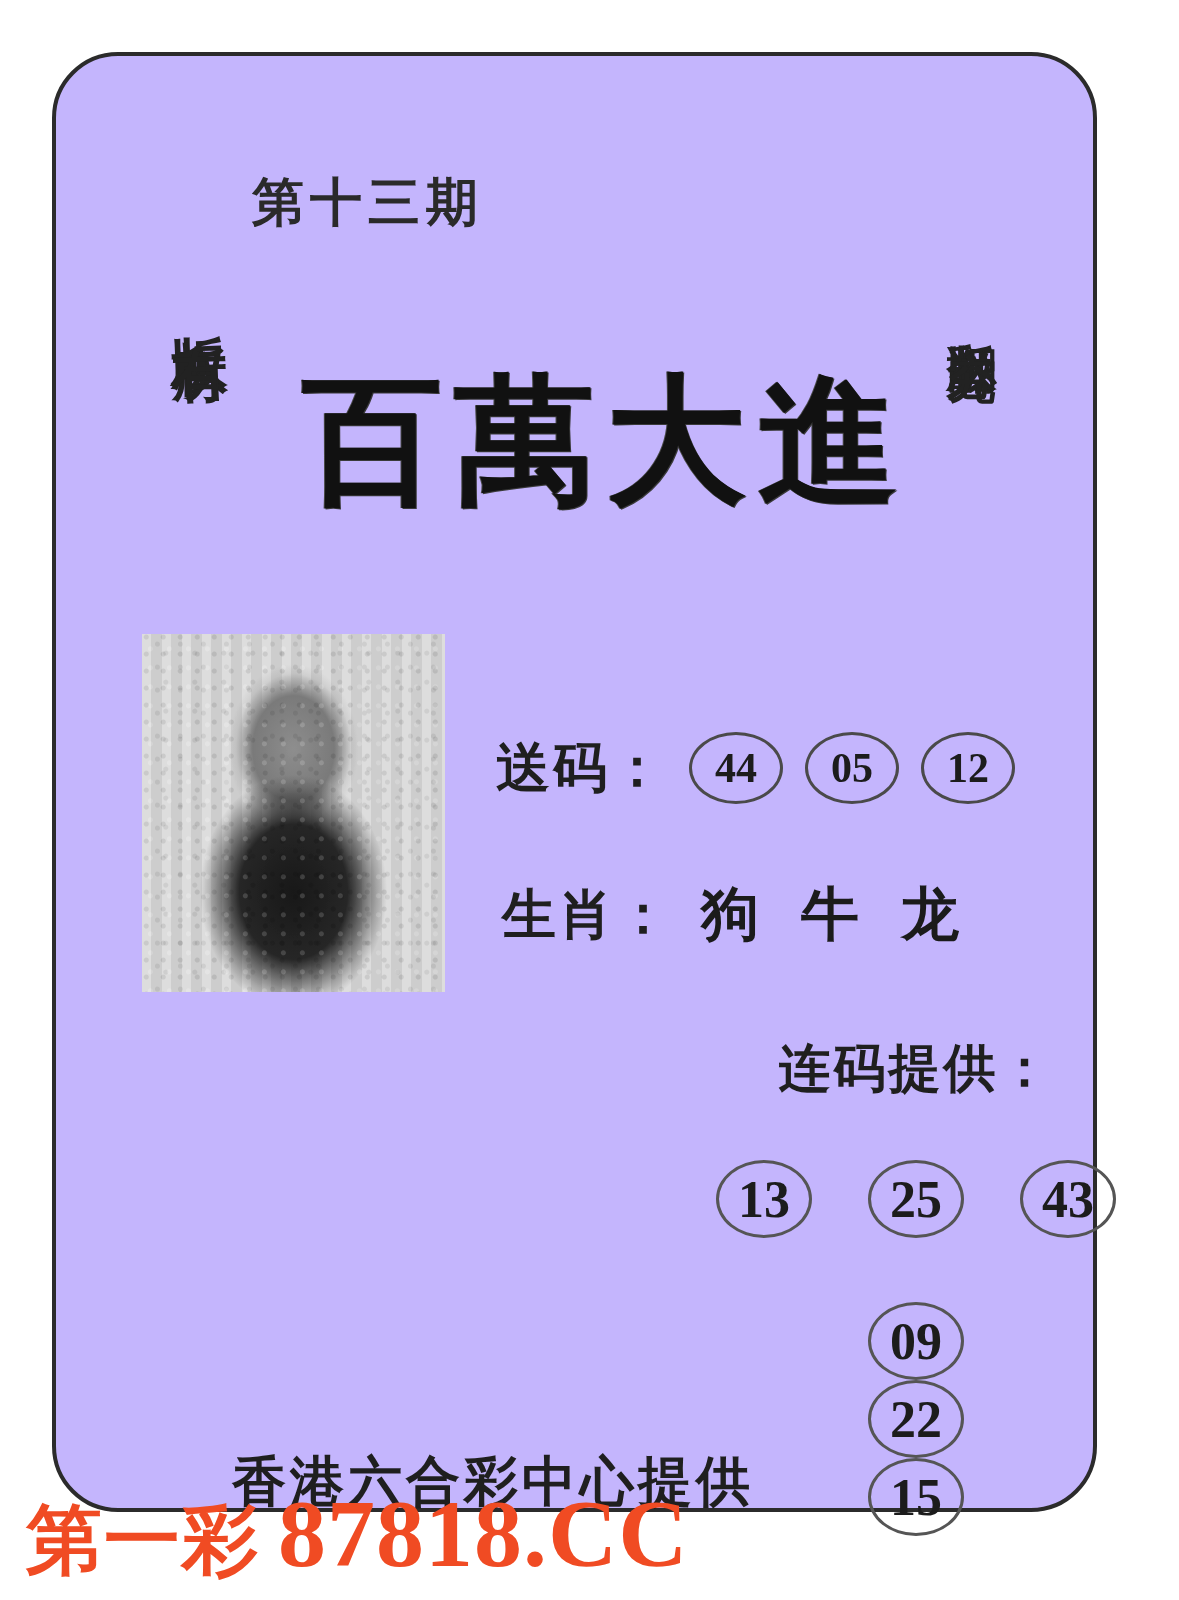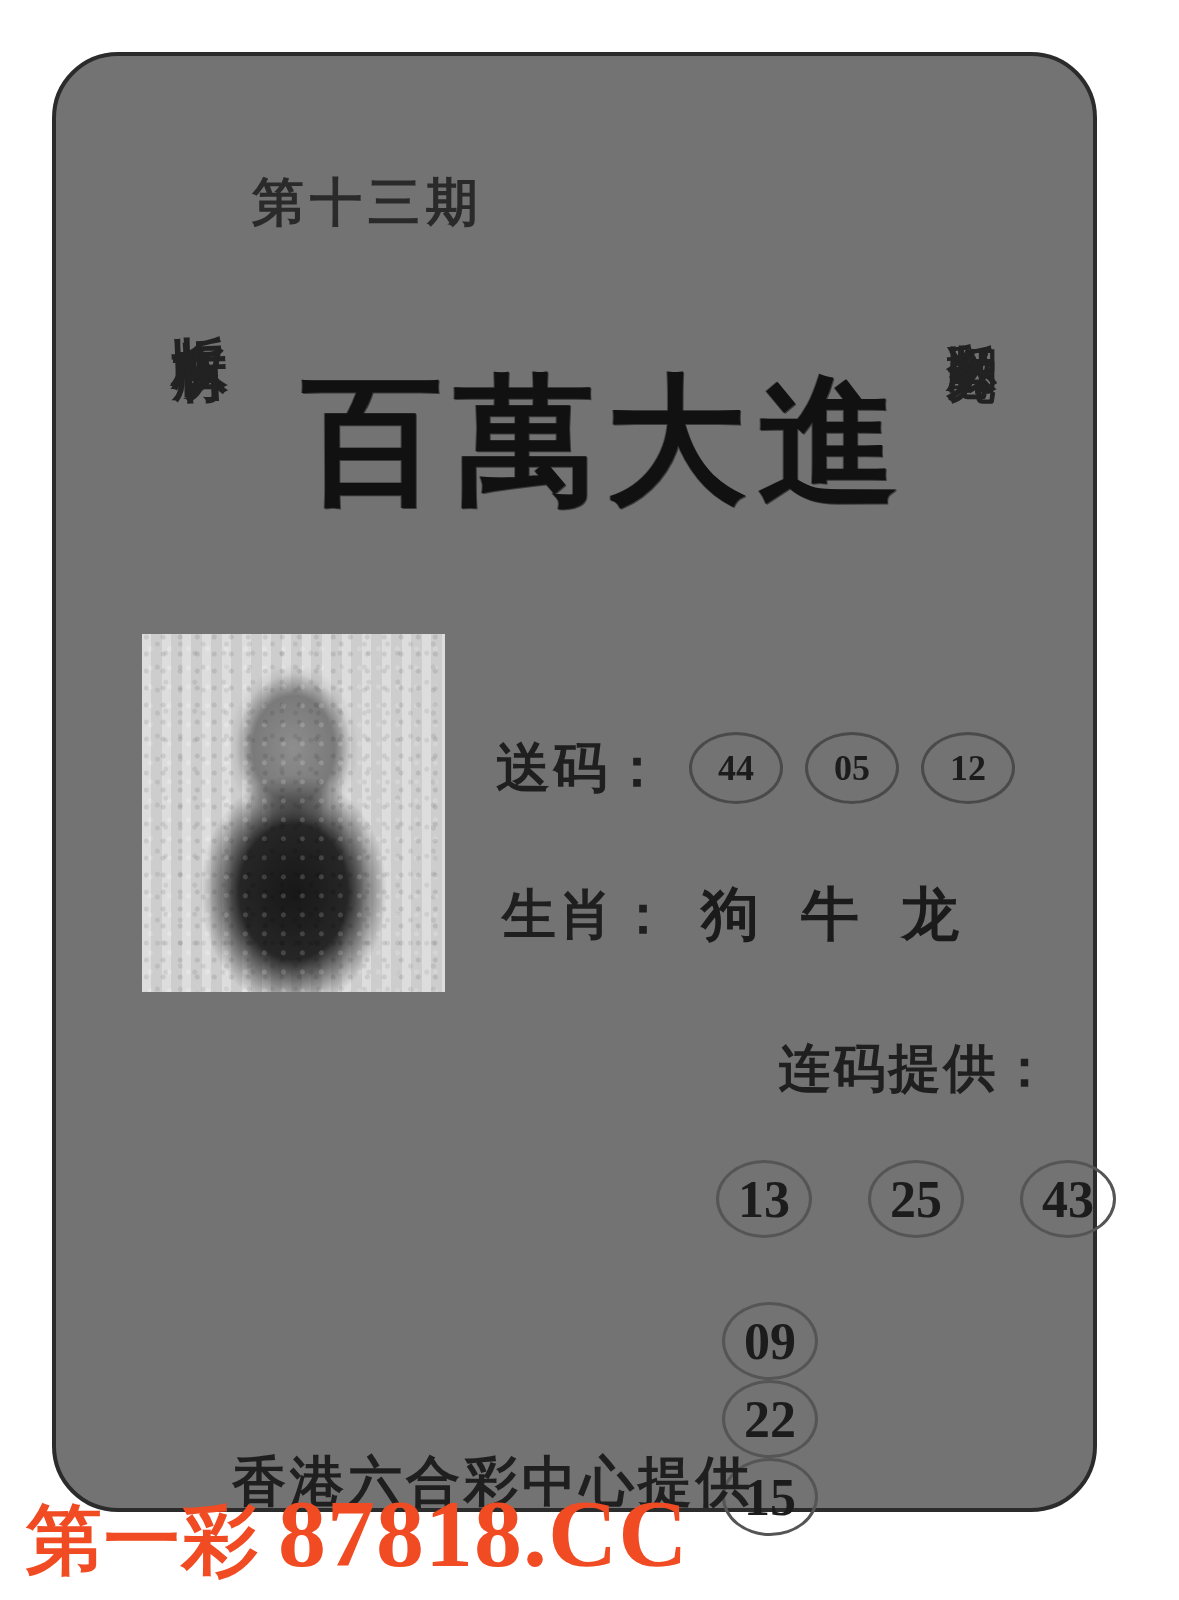--- a/index.html
+++ b/index.html
@@ -19,21 +19,21 @@
   
   .card {
     position: absolute;
     left: 52px;
     top: 52px;
     width: 1045px;
     height: 1460px;
     border: 4px solid #2b2b2b;
     border-radius: 66px;
     box-sizing: border-box;
-    background: #737373;
+    background: #c4b5fd;
   }
 
   
   .issue {
     position: absolute;
     left: 196px;
     top: 112px;
     font-size: 52px;
     letter-spacing: 6px;
     font-weight: 600;
@@ -133,21 +133,21 @@
     color: #1f1f1f;
   }
   .ball {
     width: 94px;
     height: 72px;
     border: 3px solid #4a4a4a;
     border-radius: 50%;
     display: flex;
     align-items: center;
     justify-content: center;
-    font-size: 36px;
+    font-size: 42px;
     font-weight: 700;
     color: #1c1c1c;
     font-family: "Liberation Serif", serif;
     box-sizing: border-box;
   }
 
   
   .zodiac-row {
     position: absolute;
     left: 446px;
@@ -202,21 +202,21 @@
   }
   .lian-grid {
     margin-top: 56px;
     display: flex;
     flex-direction: column;
     gap: 64px;
   }
   .lian-row {
     display: flex;
     justify-content: space-between;
-    align-items: flex-start;
+    align-items: center;
   }
   .lian-row.second {
     padding: 0 6px;
     flex-direction: column;
   }
   .ball-lg {
     width: 96px;
     height: 78px;
     border: 3px solid #555;
     border-radius: 50%;

